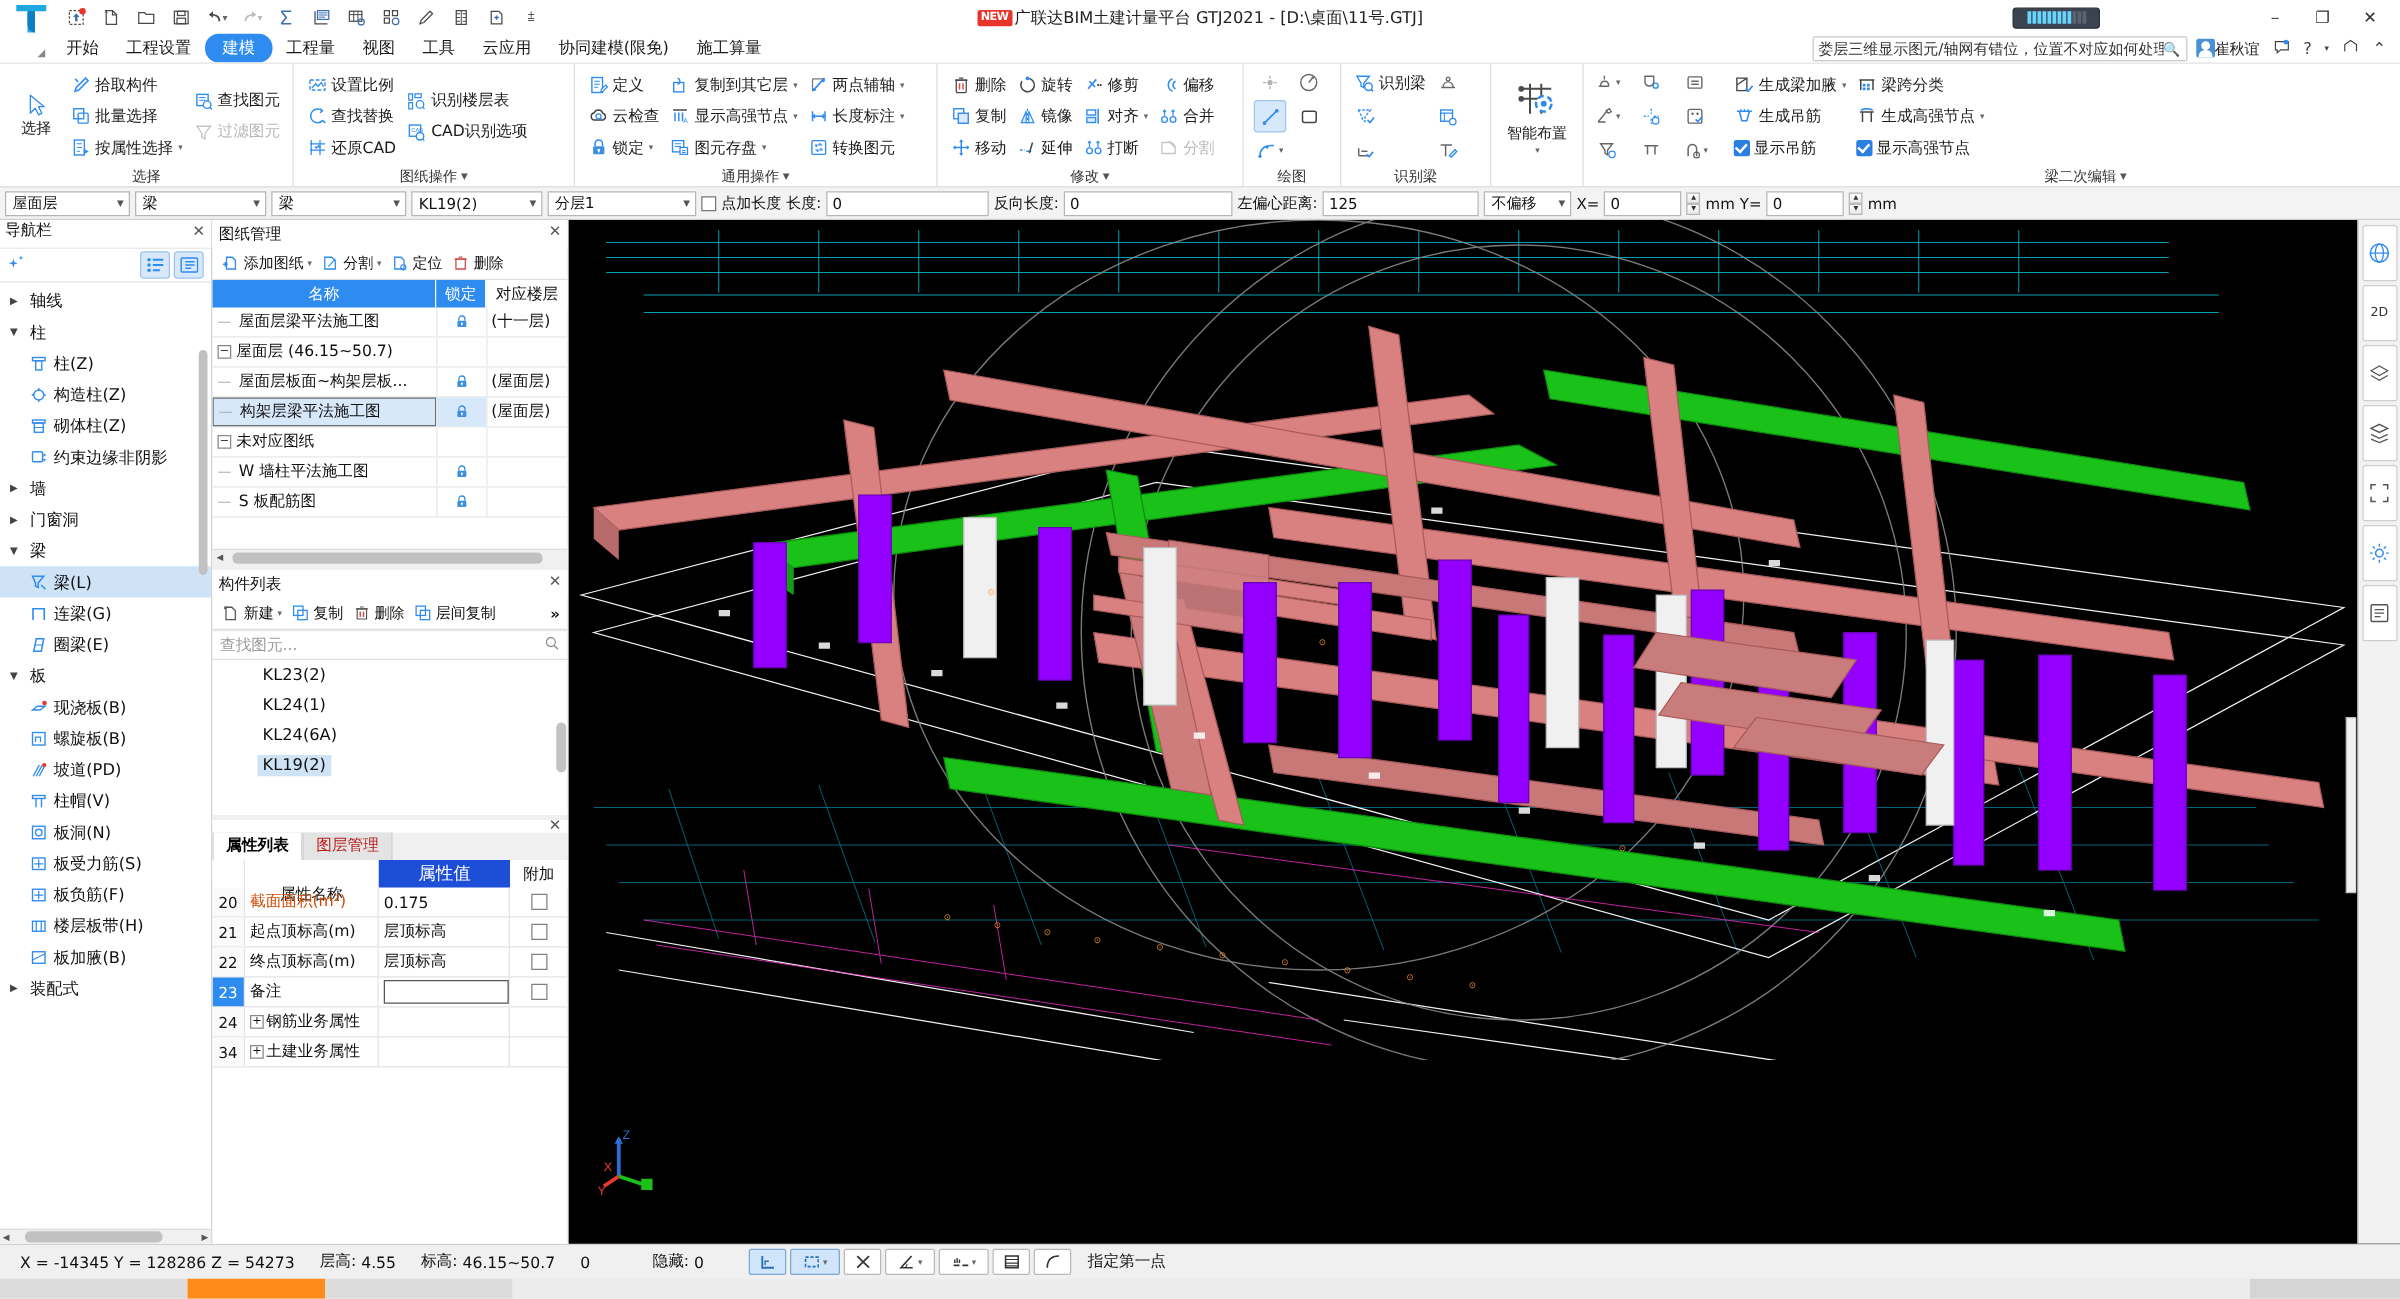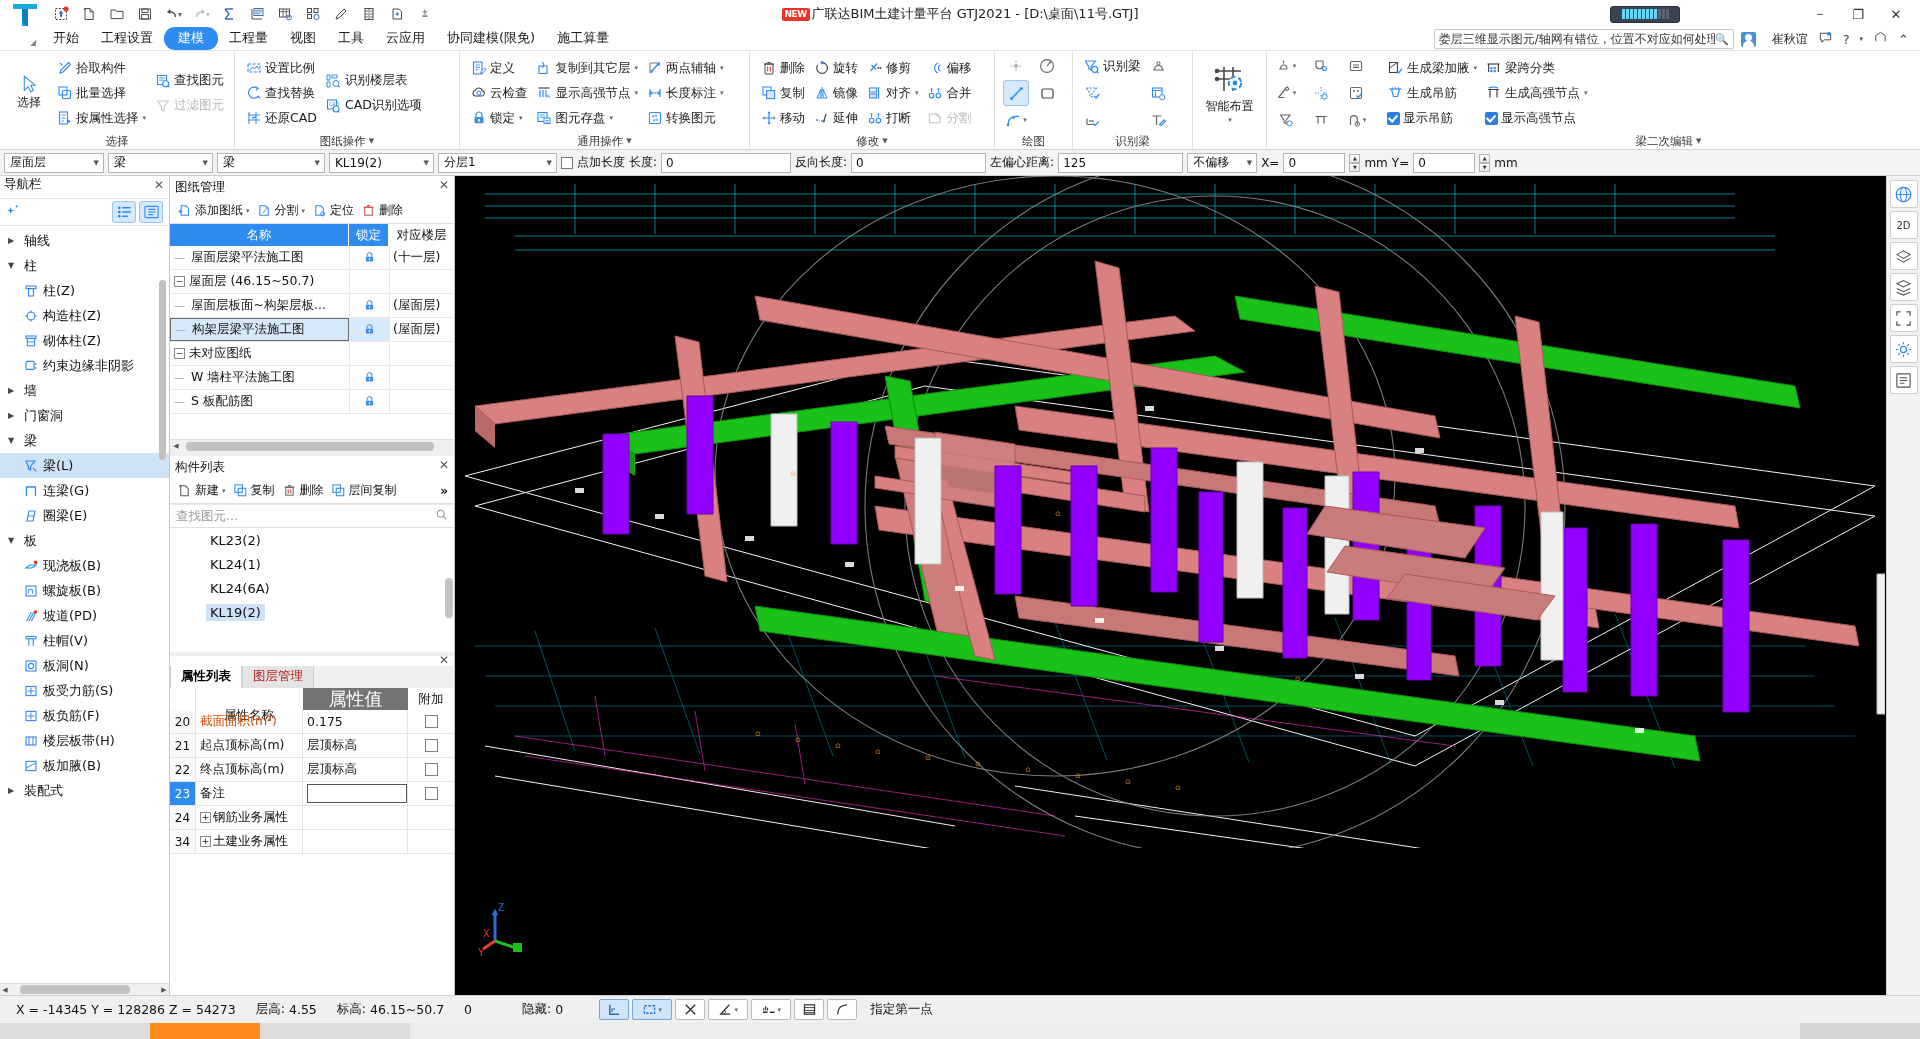--- a/index.html
+++ b/index.html
@@ -70,21 +70,21 @@
   }
   .menu-right {
     margin-left: auto; display: flex; align-items: center; gap: 4px; padding-right: 8px; padding-bottom: 1px;
   }
   .searchbox {
     width: 300px; height: 20px; border: 1px solid #c8c8c8; border-radius: 2px;
     display: flex; align-items: center; padding: 0 4px; font-size: 12px; color: #333;
     background: #fff;
   }
   .searchbox .txt { flex: 1; overflow: hidden; white-space: nowrap; }
-  .user-chip { display: flex; align-items: center; gap: 16px; font-size: 12px; color: #222; padding: 0 3px;}
+  .user-chip { display: flex; align-items: flex-start; gap: 0; font-size: 12px; color: #222; padding: 0 3px;}
   .user-av { width: 15px; height: 15px; background: #4a90d9; border-radius: 2px; position: relative; }
   .user-av::after { content:""; position:absolute; left:4px; top:2px; width:7px;height:7px;border-radius:50%;background:#fff;}
   .user-av::before { content:""; position:absolute; left:2px; top:9px; width:11px;height:6px;border-radius:5px 5px 0 0;background:#fff;}
   .mr-ic { font-size: 13px; color: #444; padding: 0 3px; cursor: default; }
 
   
   .ribbon {
     flex: 0 0 100px; height: 100px; background: #fff; border-bottom: 1px solid #d7d7d7;
     display: flex; align-items: stretch; overflow: hidden; position: relative;
     border-top: 1px solid #e4e4e4;
@@ -235,31 +235,31 @@
   .pval { width: 105px; flex: 0 0 105px; display: flex; align-items: center; padding-left: 4px; border-right: 1px solid #e4e4e4;}
   .pattach { width: 46px; flex: 0 0 46px; display: flex; align-items: center; justify-content: center; }
   .pattach .box { width: 13px; height: 13px; border: 1px solid #808080; background: #fff; }
   .pval .editbox { width: 100%; height: 19px; border: 1px solid #555; background: #fff; }
   .prow .hl { color: #d04a02; }
   .pexp { width: 11px; height: 11px; border: 1px solid #888; background:#fff; font-size:9px;
           display:flex;align-items:center;justify-content:center; line-height: 9px; flex:0 0 11px;}
   .phead { display:flex; height:22px; flex:0 0 22px; }
   .phead .x1 { width:26px;flex:0 0 26px;background:#fff;border-right:1px solid #e4e4e4;}
   .phead .x2 { flex:1; background:#fff; color:#111; display:flex;align-items:center;justify-content:center;font-size:12.5px; border-right:1px solid #e4e4e4;margin-top:27px;}
-  .phead .x3 { width:105px;flex:0 0 105px; background:#737373;color:#fff;display:flex;align-items:center;justify-content:center;font-size:18px;text-align:right;}
+  .phead .x3 { width:105px;flex:0 0 105px; background:#1d4ed8;color:#fff;display:flex;align-items:center;justify-content:center;font-size:14px;text-align:right;}
   .phead .x4 { width:46px;flex:0 0 46px;background:#fff;color:#111;display:flex;align-items:center;justify-content:center;font-size:12.5px;}
 
   
   .viewport { flex: 1; position: relative; background: #000; overflow: hidden; min-width: 0; }
   .vp-right {
     position: absolute; right: 0; top: 0; bottom: 0; width: 34px; background: #f2f2f2;
     border-left: 1px solid #cfcfcf; display: flex; flex-direction: column; align-items: center;
     padding-top: 4px; gap: 3px;
   }
-  .vrb { width: 28px; height: 28px; border: 1px solid #cfcfcf; background: #fff;
+  .vrb { width: 28px; height: 45px; border: 1px solid #cfcfcf; background: #fff;
          display: flex; align-items: center; justify-content: center; border-radius: 2px; cursor: default;}
   .vrb .t { font-size: 10px; color: #333; }
   .axis { position: absolute; left: 22px; bottom: 36px; width: 60px; height: 60px; }
 
   
   .statusbar {
     flex: 0 0 28px; height: 28px; background: #f0f0f0; border-top: 1px solid #cfcfcf;
     display: flex; align-items: center; gap: 0; font-size: 12.5px; color: #111; padding: 0 6px;
   }
   .sb-seg { padding: 0 10px; white-space: nowrap; }

